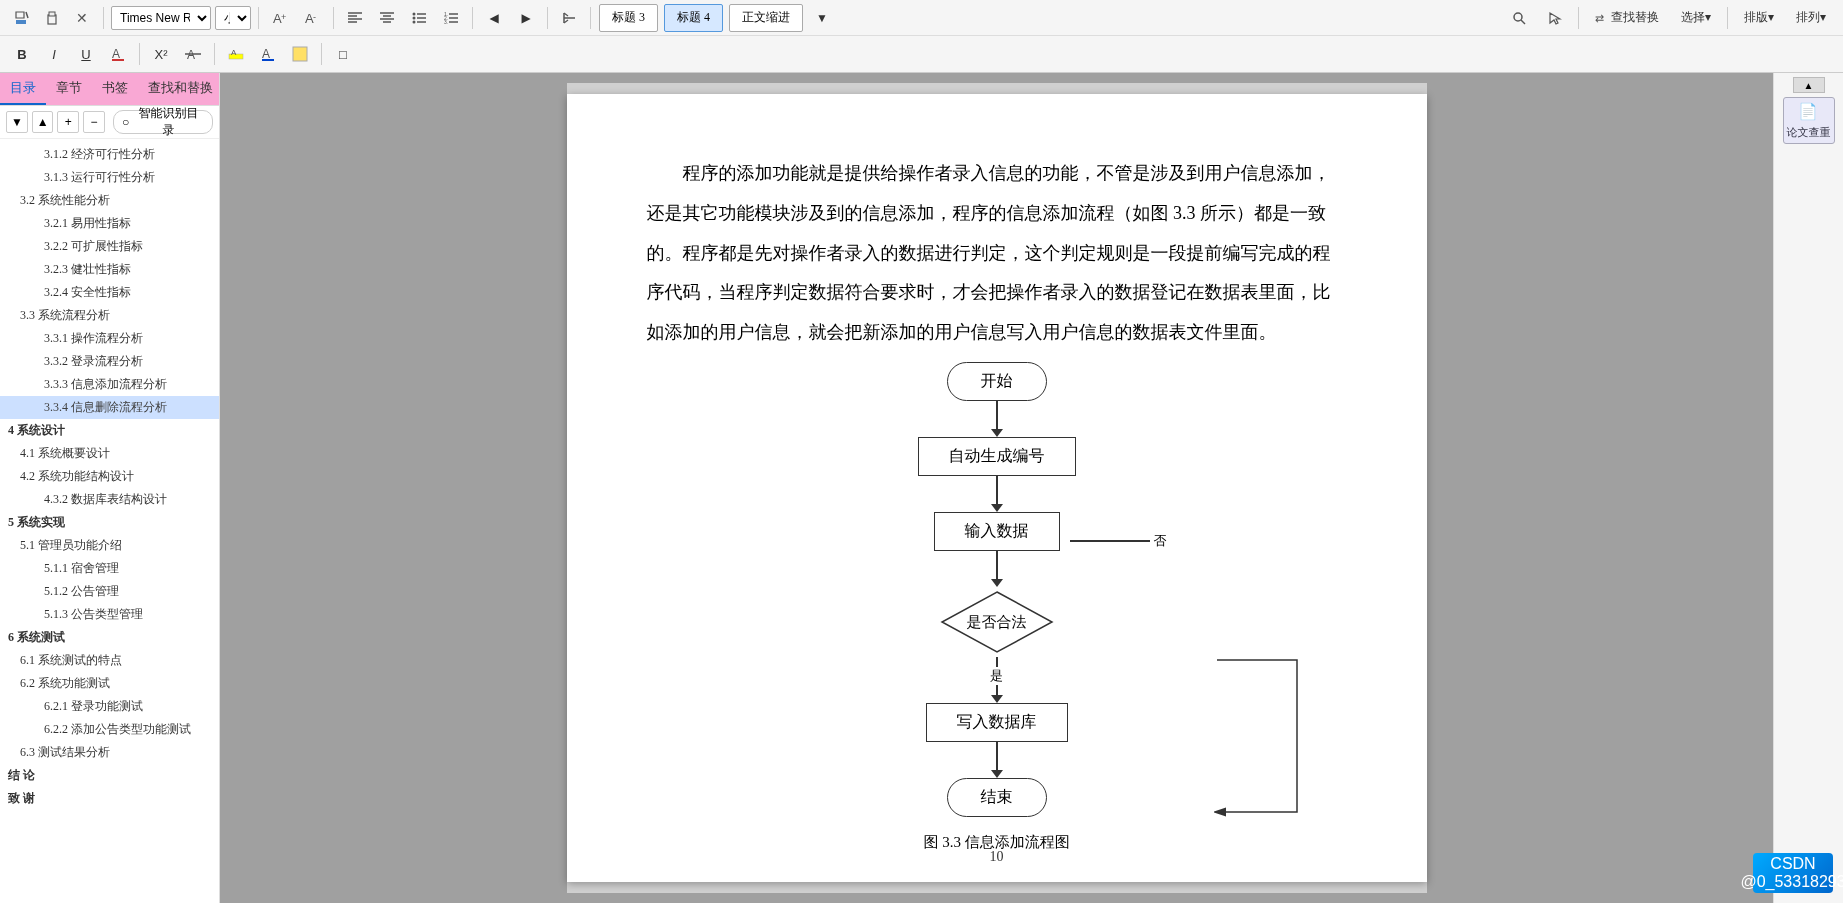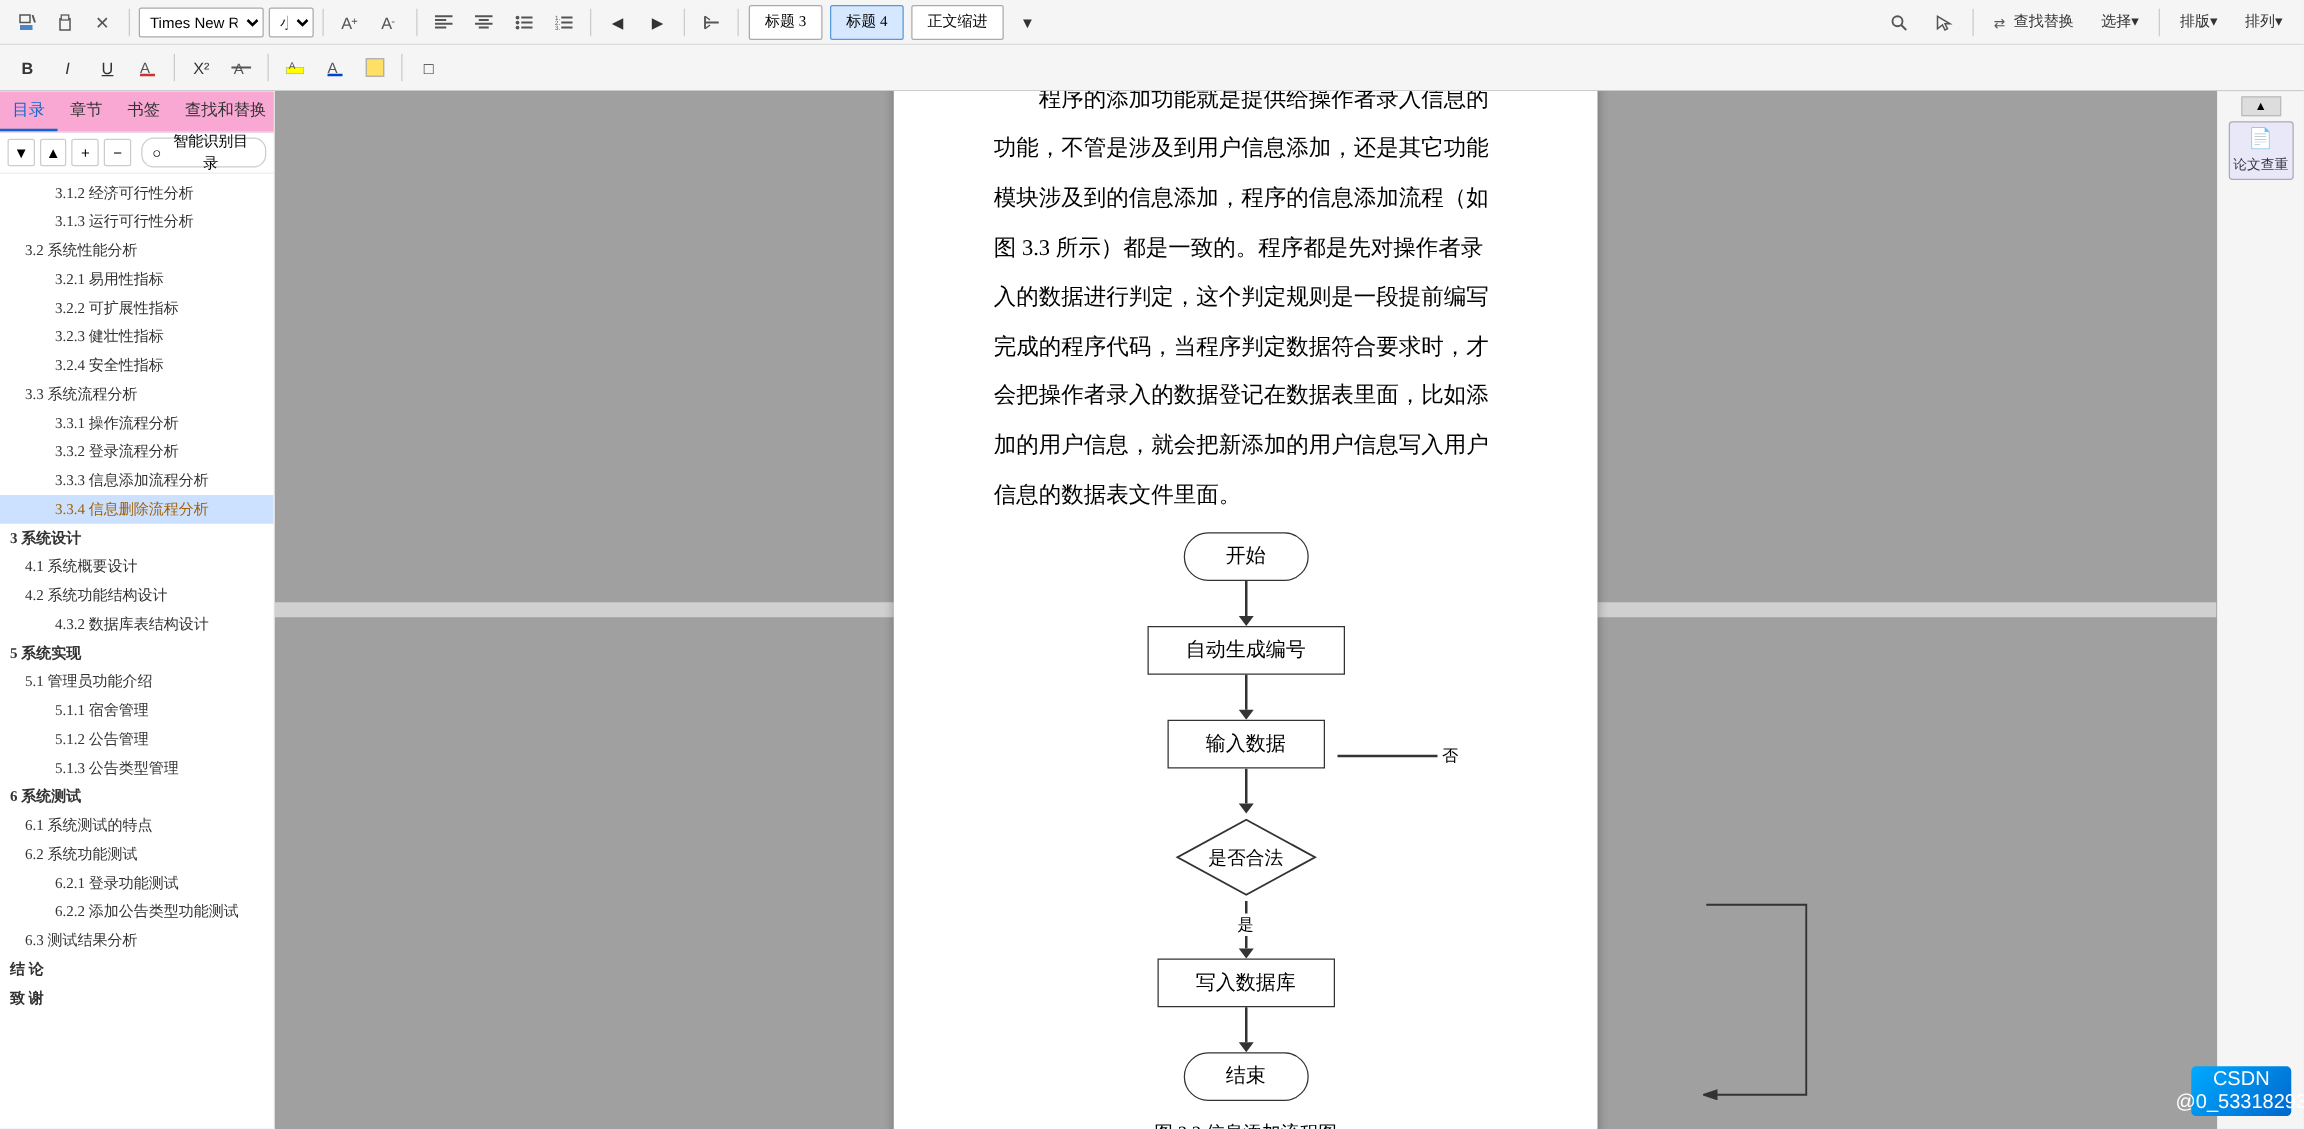--- a/index.html
+++ b/index.html
@@ -110,31 +110,31 @@
       padding: 2px 8px; height: 24px; border: 1px solid #ccc; background: white;
       cursor: pointer; font-size: 12px; border-radius: 10px; margin-left: 4px;
     }
     .sidebar-content {
       flex: 1; overflow-y: auto; font-size: 12px; padding: 4px 0;
     }
     .toc-item {
       padding: 3px 8px 3px 12px; cursor: pointer; color: #333; white-space: nowrap;
       overflow: hidden; text-overflow: ellipsis;
     }
-    .toc-item.active { background: #cce0ff; color: #a16207; }
+    .toc-item.active { background: #cce0ff; color: #404040; }
     .toc-item.level1 { padding-left: 8px; font-weight: bold; }
     .toc-item.level2 { padding-left: 20px; }
     .toc-item.level3 { padding-left: 44px; }
 
     
     .doc-area {
       flex: 1;
       background: #a0a0a0;
       display: flex;
-      flex-direction: row;
+      flex-direction: column;
       align-items: center;
       overflow-y: auto;
       padding: 10px 0;
       position: relative;
     }
     .page {
       background: white;
       width: 860px;
       min-height: 780px;
       box-shadow: 0 2px 8px rgba(0,0,0,0.3);
@@ -464,21 +464,21 @@
         <div class="toc-item level2">3.2  系统性能分析</div>
         <div class="toc-item level3">3.2.1  易用性指标</div>
         <div class="toc-item level3">3.2.2  可扩展性指标</div>
         <div class="toc-item level3">3.2.3  健壮性指标</div>
         <div class="toc-item level3">3.2.4  安全性指标</div>
         <div class="toc-item level2">3.3  系统流程分析</div>
         <div class="toc-item level3">3.3.1  操作流程分析</div>
         <div class="toc-item level3">3.3.2  登录流程分析</div>
         <div class="toc-item level3">3.3.3  信息添加流程分析</div>
         <div class="toc-item level3 active">3.3.4  信息删除流程分析</div>
-        <div class="toc-item level1">3  系统设计</div>
+        <div class="toc-item level1">4  系统设计</div>
         <div class="toc-item level2">4.1  系统概要设计</div>
         <div class="toc-item level2">4.2  系统功能结构设计</div>
         <div class="toc-item level3">4.3.2  数据库表结构设计</div>
         <div class="toc-item level1">5  系统实现</div>
         <div class="toc-item level2">5.1  管理员功能介绍</div>
         <div class="toc-item level3">5.1.1  宿舍管理</div>
         <div class="toc-item level3">5.1.2  公告管理</div>
         <div class="toc-item level3">5.1.3  公告类型管理</div>
         <div class="toc-item level1">6  系统测试</div>
         <div class="toc-item level2">6.1  系统测试的特点</div>

